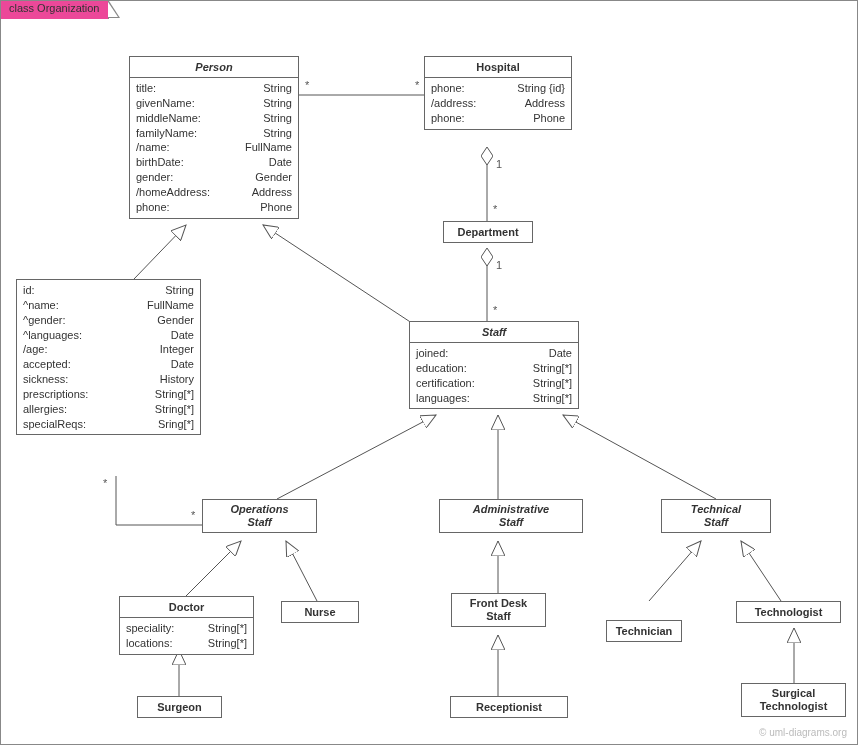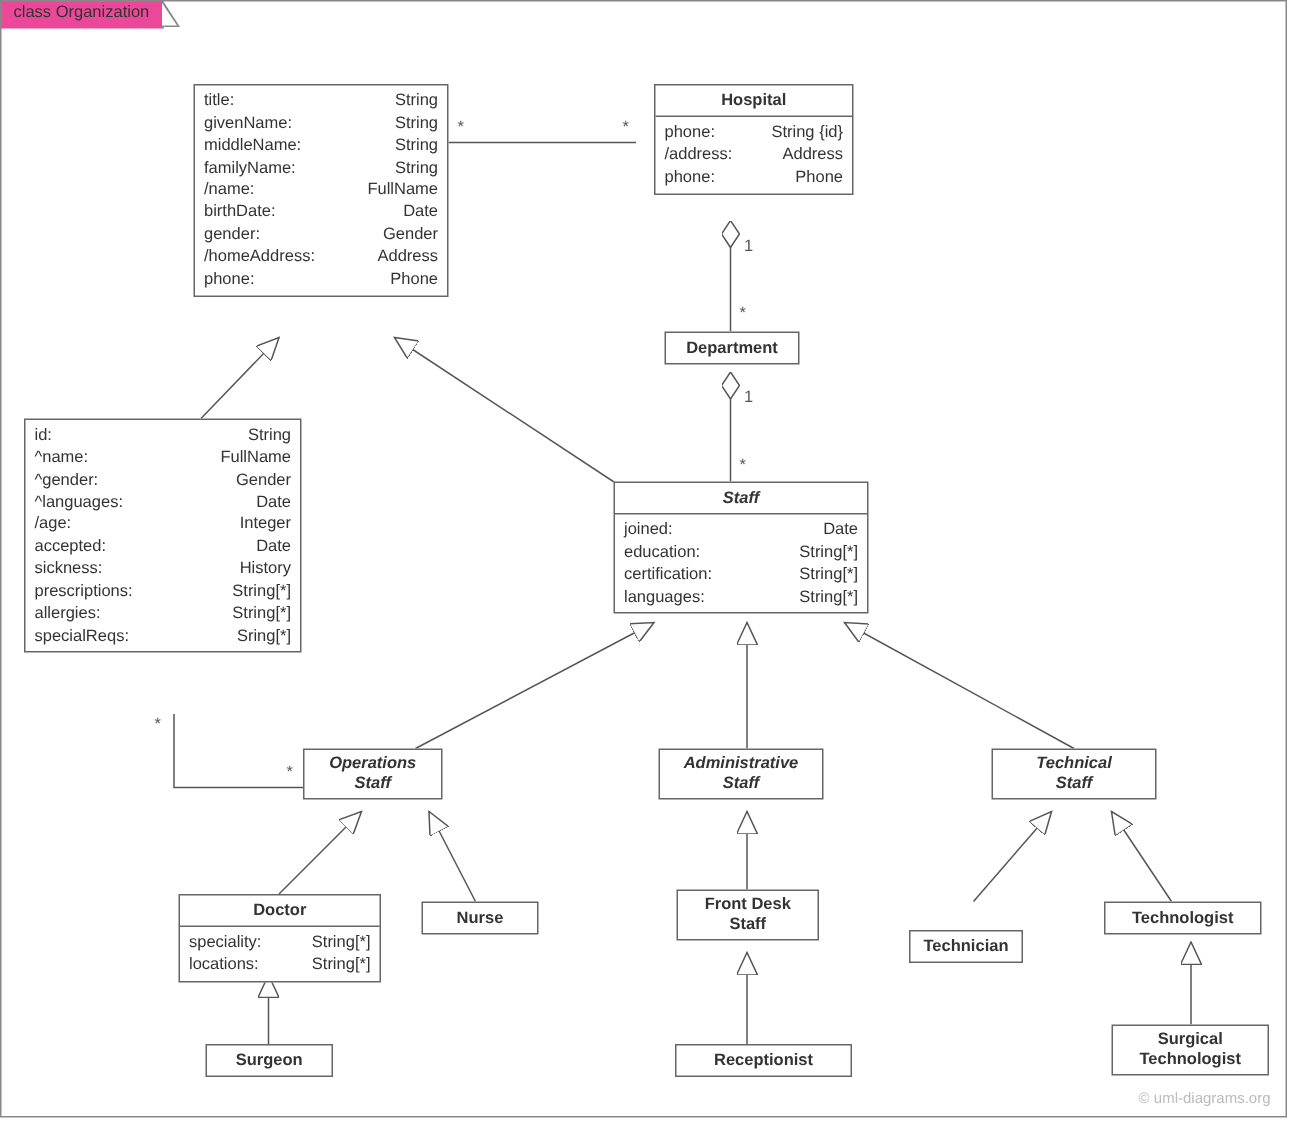--- a/index.html
+++ b/index.html
@@ -142,20 +142,21 @@
   <span class="lbl" style="left:302px; top:78px">*</span>
   <span class="lbl" style="left:412px; top:78px">*</span>
   <span class="lbl" style="left:493px; top:157px">1</span>
   <span class="lbl" style="left:490px; top:202px">*</span>
   <span class="lbl" style="left:493px; top:258px">1</span>
   <span class="lbl" style="left:490px; top:303px">*</span>
   <span class="lbl" style="left:100px; top:476px">*</span>
   <span class="lbl" style="left:188px; top:508px">*</span>
 
   <div class="class-box" style="left:128px; top:55px; width:170px">
+    <div class="class-name">Person</div>
     <div class="class-attrs">
       <div class="attr-row">
           <span>title:</span>
           <span>String</span>
         </div>
       <div class="attr-row">
           <span>givenName:</span>
           <span>String</span>
         </div>
       <div class="attr-row">
@@ -182,21 +183,21 @@
           <span>/homeAddress:</span>
           <span>Address</span>
         </div>
       <div class="attr-row">
           <span>phone:</span>
           <span>Phone</span>
         </div>
     </div>
   </div>
 
-  <div class="class-box" style="left:435px; top:55px; width:133px">
+  <div class="class-box" style="left:423px; top:55px; width:148px">
     <div class="class-name simple">Hospital</div>
     <div class="class-attrs">
       <div class="attr-row">
           <span>phone:</span>
           <span>String {id}</span>
         </div>
       <div class="attr-row">
           <span>/address:</span>
           <span>Address</span>
         </div>
@@ -271,27 +272,27 @@
           <span>certification:</span>
           <span>String[*]</span>
         </div>
       <div class="attr-row">
           <span>languages:</span>
           <span>String[*]</span>
         </div>
     </div>
   </div>
 
-  <div class="class-box" style="left:201px; top:498px; width:93px">
+  <div class="class-box" style="left:201px; top:498px; width:115px">
     <div class="class-name two-line" style="border-bottom:none">
       <span>Operations</span><br><span>Staff</span>
     </div>
   </div>
 
-  <div class="class-box" style="left:438px; top:498px; width:110px">
+  <div class="class-box" style="left:438px; top:498px; width:144px">
     <div class="class-name two-line" style="border-bottom:none">
       <span>Administrative</span><br><span>Staff</span>
     </div>
   </div>
 
   <div class="class-box" style="left:660px; top:498px; width:110px">
     <div class="class-name two-line" style="border-bottom:none">
       <span>Technical</span><br><span>Staff</span>
     </div>
   </div>

